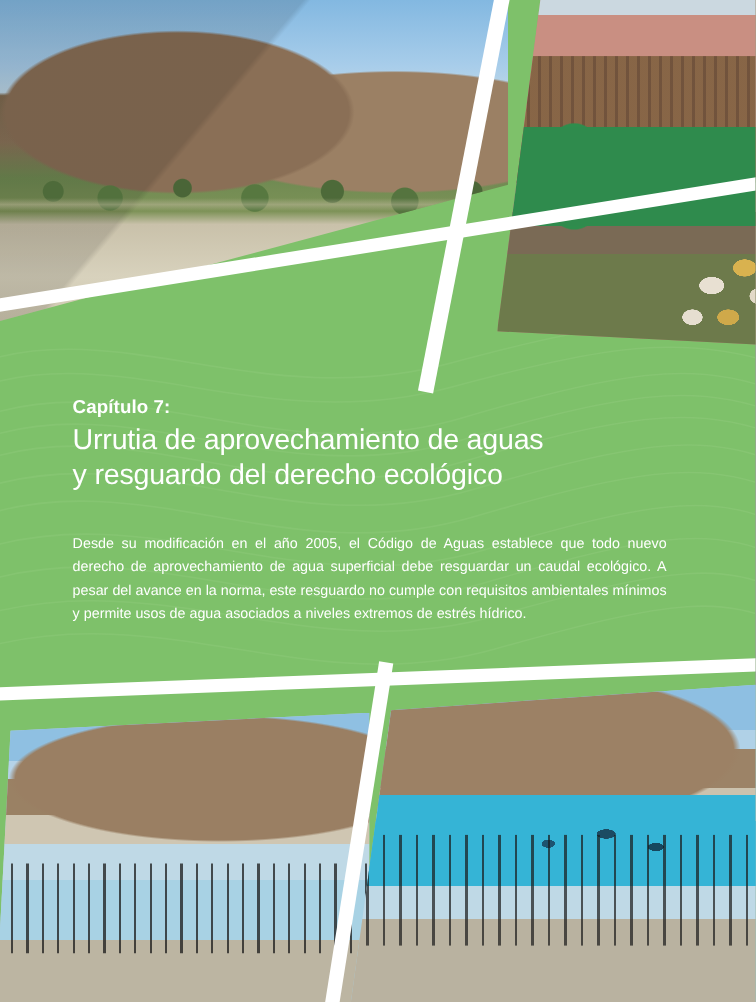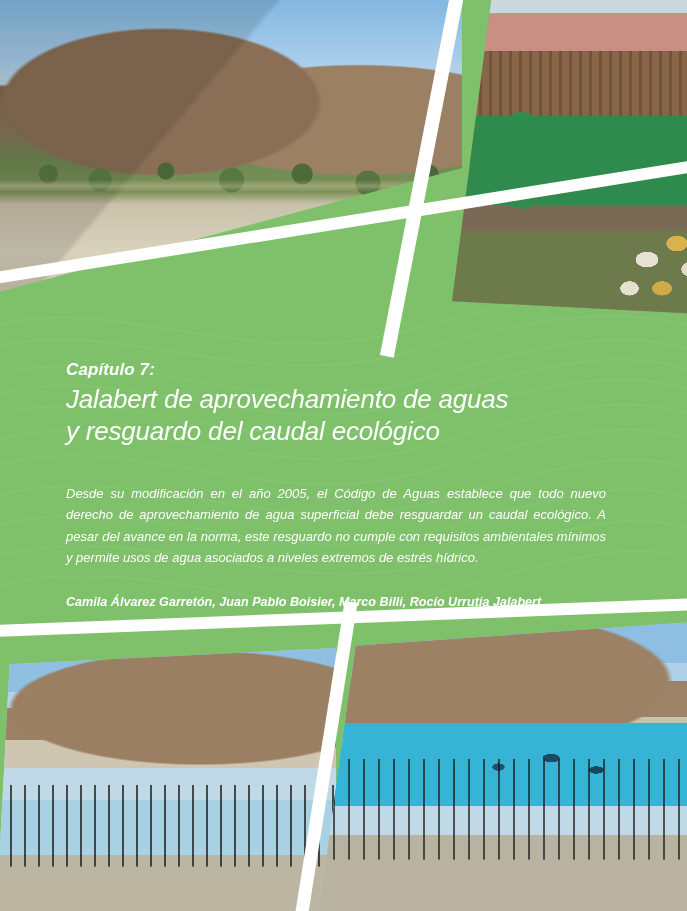--- a/index.html
+++ b/index.html
@@ -7,21 +7,20 @@
     padding: 0;
     background: #ffffff;
   }
   .page {
     position: relative;
     width: 687px;
     height: 911px;
     overflow: hidden;
     background: #404040;
     font-family: "Liberation Sans", sans-serif;
-    font-style: italic;
   }
 
   
   .bg-green {
     position: absolute;
     inset: 0;
     background: #7ec16a;
   }
   .bg-waves {
     position: absolute;
@@ -240,20 +239,19 @@
   <div class="photo photo-bottomright"></div>
 
   <div class="sep" style="left:418px; top:-40px; width:14px; height:400px; transform:rotate(11deg); transform-origin:center;"></div>
   <div class="sep" style="left:318px; top:600px; width:13px; height:340px; transform:rotate(9deg); transform-origin:center;"></div>
   <div class="sep" style="left:-30px; top:276px; width:760px; height:12px; transform:rotate(-9.1deg); transform-origin:left top;"></div>
   <div class="sep" style="left:-30px; top:626px; width:760px; height:12px; transform:rotate(-2.2deg); transform-origin:left top;"></div>
 
   <div class="content">
     <p class="chapter-label">Capítulo 7:</p>
     <h1 class="chapter-title">
-      <span>Jalabert de aprovechamiento de aguas</span><br>
-      <span>y resguardo del caudal ecológico</span>
+      <span>Urrutia de aprovechamiento de aguas</span><br>
+      <span>y resguardo del derecho ecológico</span>
     </h1>
     <p class="abstract">Desde su modificación en el año 2005, el Código de Aguas establece que todo nuevo derecho de aprovechamiento de agua superficial debe resguardar un caudal ecológico. A pesar del avance en la norma, este resguardo no cumple con requisitos ambientales mínimos y permite usos de agua asociados a niveles extremos de estrés hídrico.</p>
-    <p class="authors">Camila Álvarez Garretón, Juan Pablo Boisier, Marco Billi, Rocío Urrutia Jalabert</p>
   </div>
 
 </div>
 
 </body></html>

